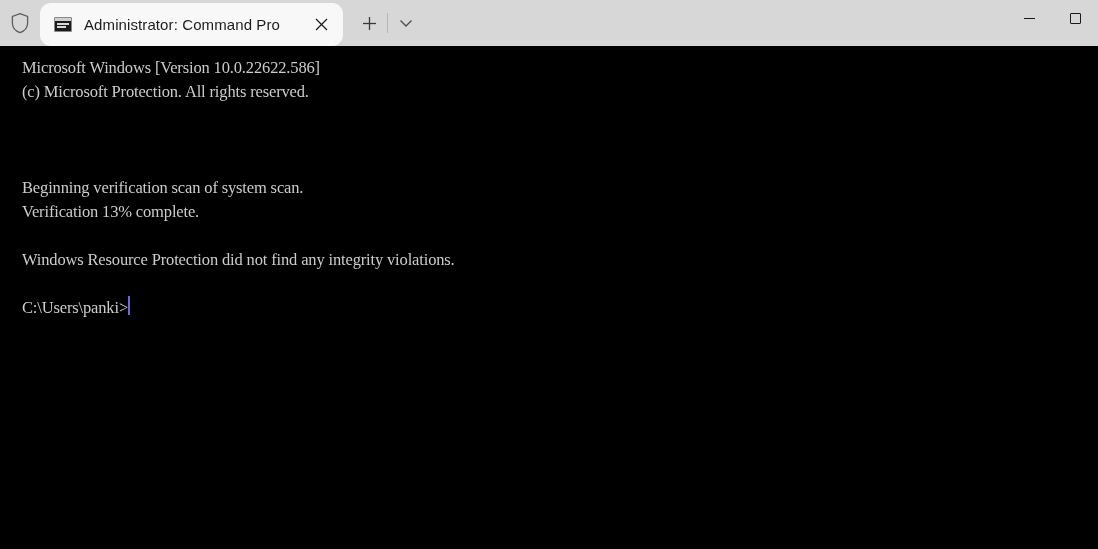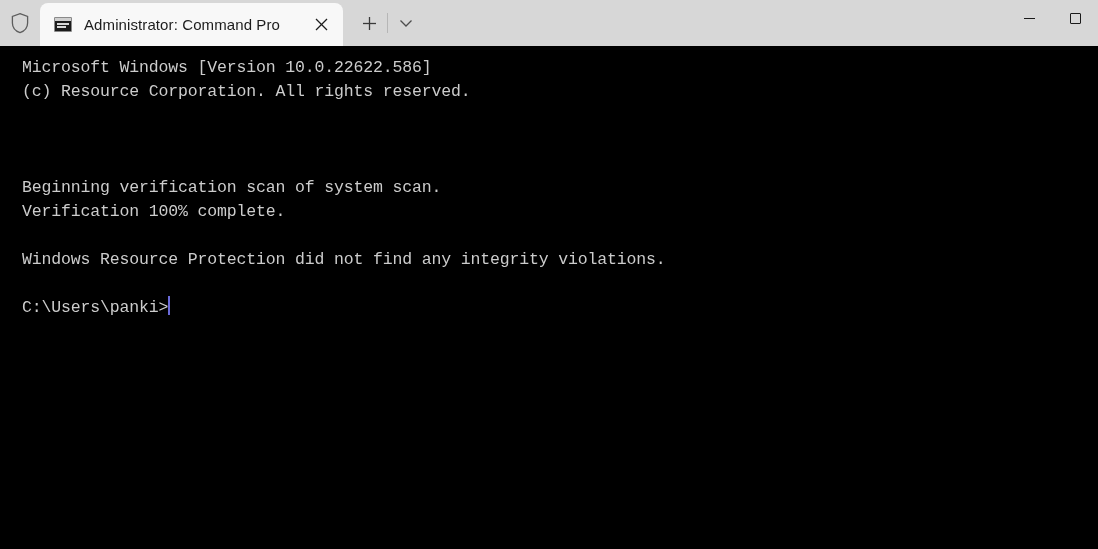--- a/index.html
+++ b/index.html
@@ -44,20 +44,21 @@
     height: 43px;
     width: 303px;
     background: #f8f8f8;
     border-top-left-radius: 8px;
     border-top-right-radius: 8px;
     display: flex;
     align-items: center;
     padding: 0 0 0 14px;
     box-sizing: border-box;
     flex: 0 0 auto;
+    border-radius: 11px;
   }
   .tab-icon {
     width: 18px;
     height: 15px;
     flex: 0 0 auto;
     background: #1b1b1b;
     border: 1px solid #8a8a8a;
     box-sizing: border-box;
     position: relative;
     border-radius: 1px;
@@ -159,21 +160,21 @@
     left: 0;
     top: 46px;
     width: 1098px;
     height: 503px;
     background: #000000;
     overflow: hidden;
     padding: 10px 0 0 8px;
     box-sizing: border-box;
   }
   .cline {
-    font-family: Liberation Mono, monospace;
+    font-family: Liberation Serif, serif;
     font-size: 16.5px;
     line-height: 24px;
     color: #cccccc;
     white-space: pre;
     height: 24px;
     letter-spacing: -0.15px;
     padding-left: 14px;
   }
   .cline.blank { color: transparent; }
   .prompt-line {
@@ -233,26 +234,26 @@
         <div class="wc-min-glyph"></div>
       </div>
       <div class="wc-btn">
         <div class="wc-max-glyph"></div>
       </div>
     </div>
   </div>
 
   <div class="console">
     <div class="cline">Microsoft Windows [Version 10.0.22622.586]</div>
-    <div class="cline">(c) Resource Corporation. All rights reserved.</div>
+    <div class="cline">(c) Microsoft Protection. All rights reserved.</div>
     <div class="cline blank"></div>
     <div class="cline blank"></div>
     <div class="cline blank"></div>
     <div class="cline">Beginning verification scan of system scan.</div>
-    <div class="cline">Verification 100% complete.</div>
+    <div class="cline">Verification 13% complete.</div>
     <div class="cline blank"></div>
     <div class="cline">Windows Resource Protection did not find any integrity violations.</div>
     <div class="cline blank"></div>
     <div class="prompt-line">
       <span class="cline">C:\Users\panki&gt;</span>
         <span class="cursor"></span>
     </div>
   </div>
 
 </div>

